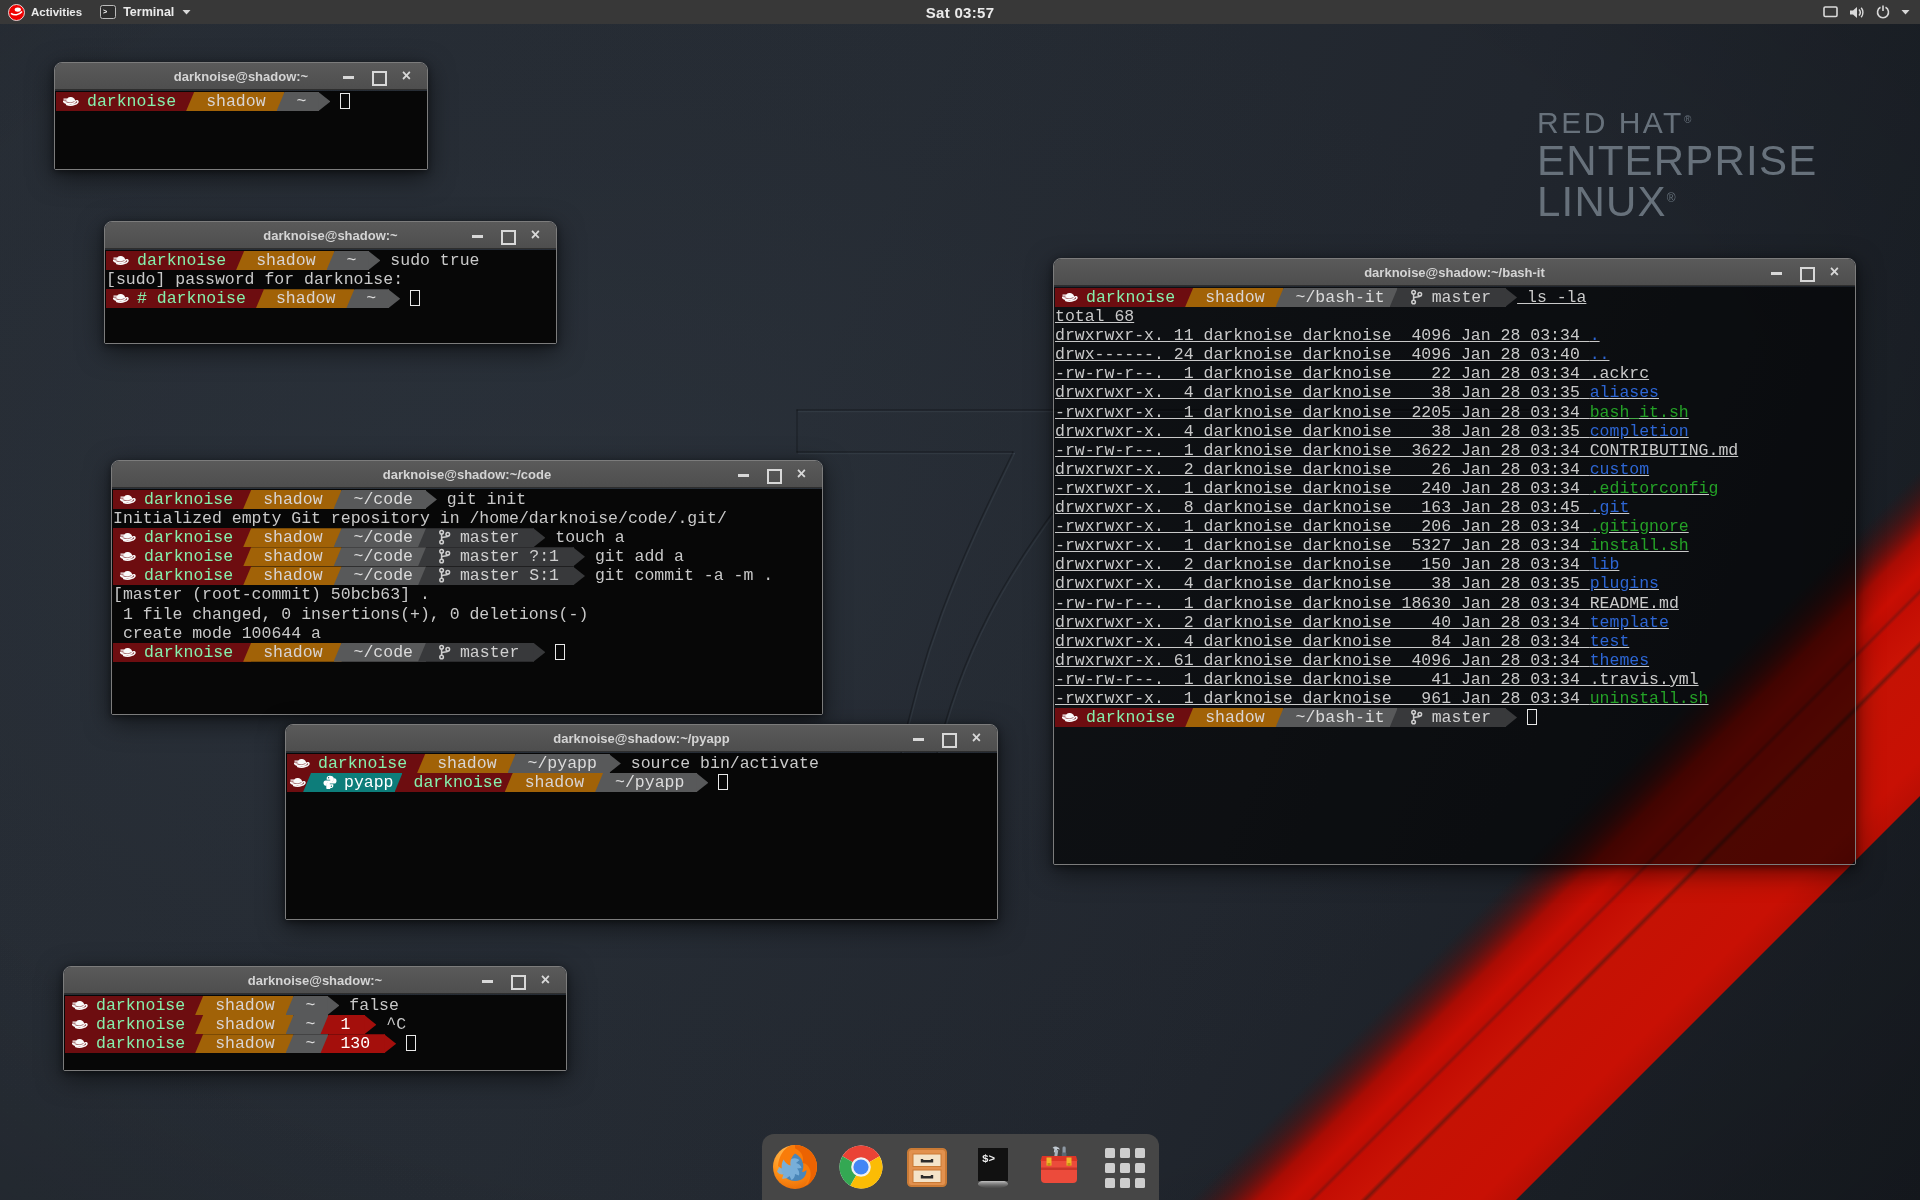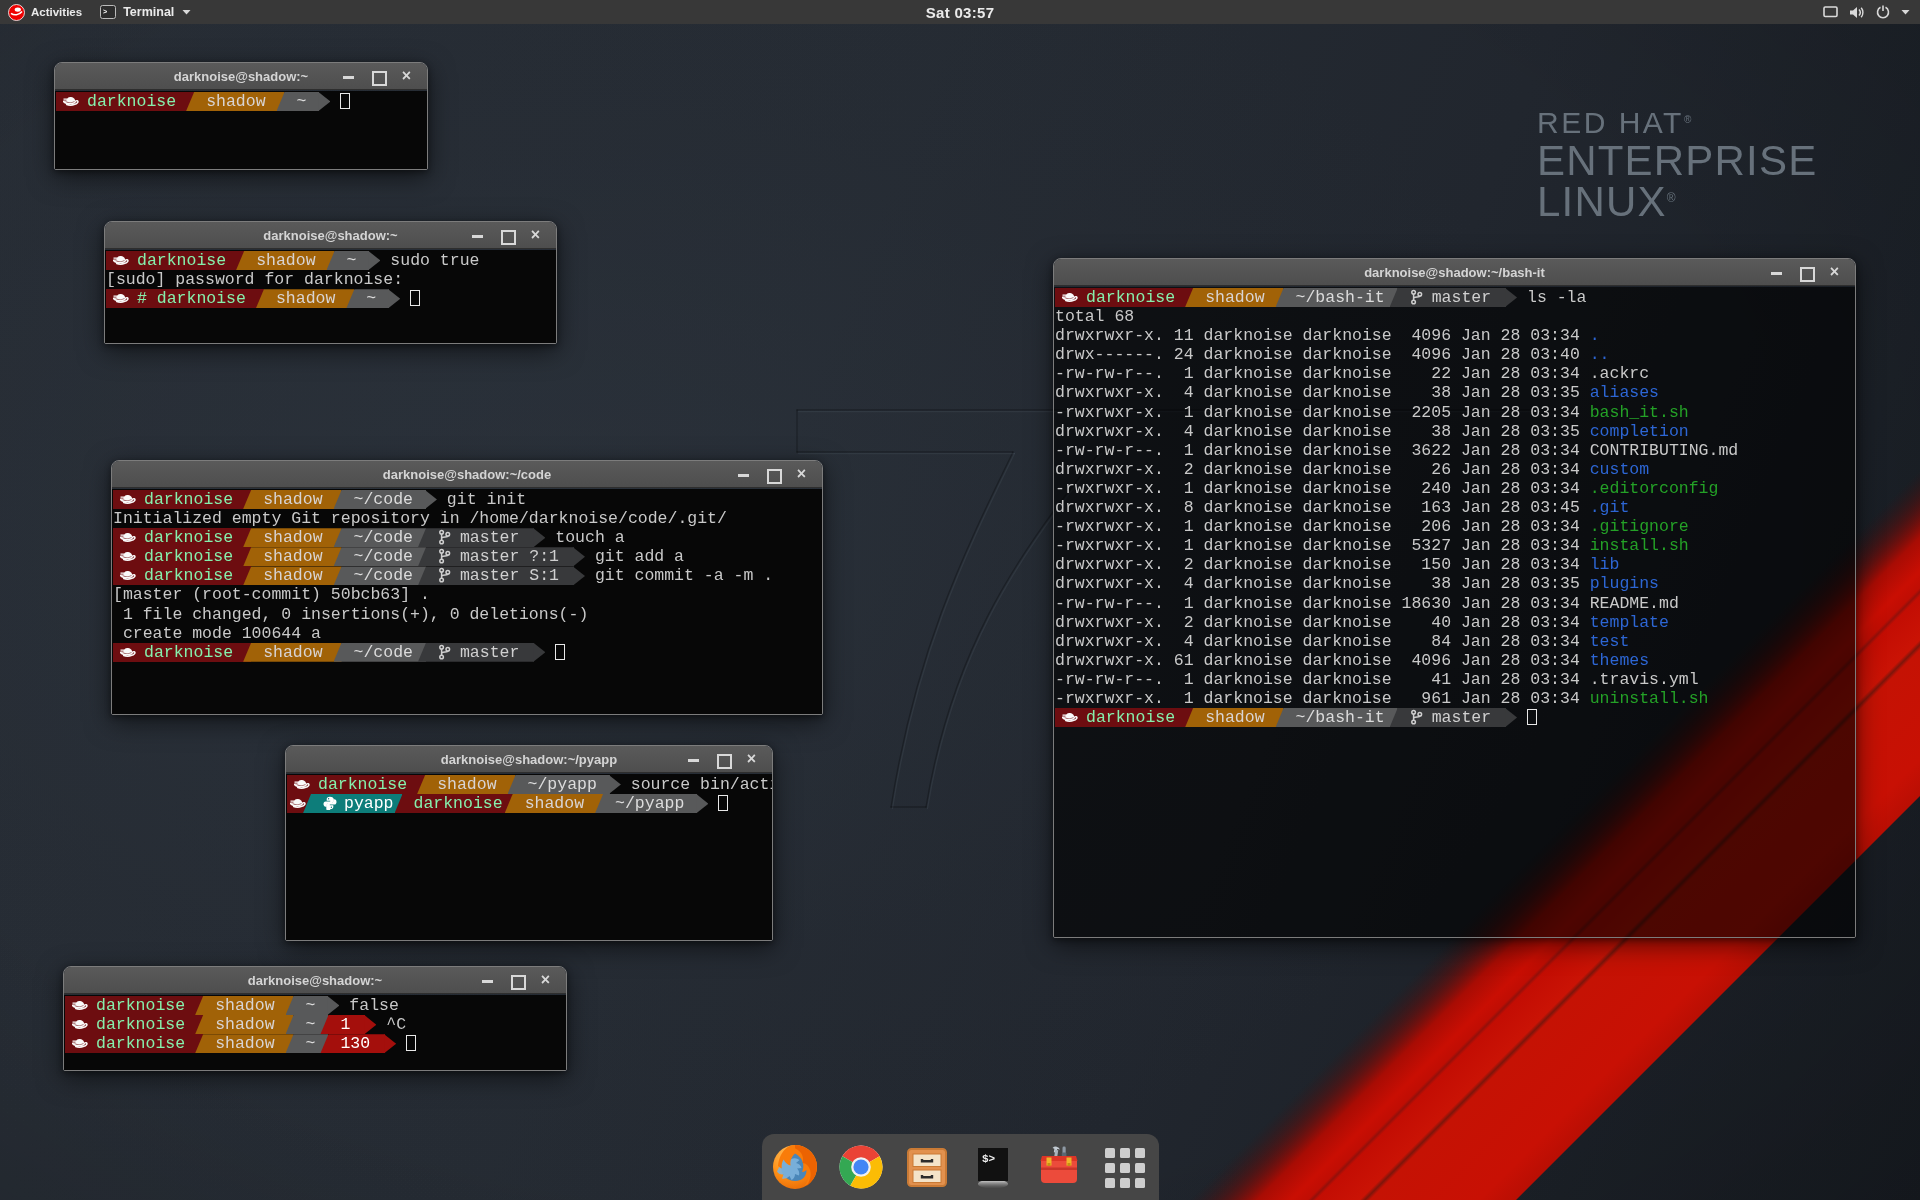--- a/index.html
+++ b/index.html
@@ -31,21 +31,21 @@
 
 .win { position:absolute; border:1px solid #7c7c7c; border-radius:8px 8px 2px 2px;
   box-shadow: 0 7px 26px rgba(0,0,0,0.55), 0 2px 6px rgba(0,0,0,0.45); }
 .tbar { height:27px; background:linear-gradient(#5a5a5a,#4e4e4e); border-bottom:1px solid #2e2e2e;
   border-radius:7px 7px 0 0; position:relative; display:flex; align-items:center; justify-content:center;
   font-family:"Liberation Sans",sans-serif; font-size:13px; font-weight:bold; color:#d4d4d4; }
 .tbtns { position:absolute; right:6px; top:0; height:27px; display:flex; align-items:center; color:#d8d8d8; }
 .tbtn { width:29px; height:27px; position:relative; display:inline-block; text-align:center; font-weight:normal; font-family:"Liberation Sans",sans-serif; }
 .term { position:absolute; left:0; top:28px; right:0; bottom:0; background:#070707; overflow:hidden;
   font-family:"Liberation Mono",monospace; font-size:16.5px; color:#c9c9c9; padding:1px 0 0 1px; }
-.trans .term { background:rgba(0,0,0,0.61); }
+.trans .term { background:rgba(0,0,0,0.61);text-decoration:underline; }
 .row { height:19.1px; line-height:19.1px; white-space:pre; position:relative; }
 
 
 .seg { display:inline-block; height:19.1px; vertical-align:top; padding:0 13px; }
 .seg+.seg { margin-left:-8px; clip-path:polygon(8px 0,100% 0,100% 100%,0 100%); padding-left:20px; }
 .s-hat { background:#6d0d10; color:#fff; padding:0 5px 0 3px; }
 .s-user { background:#6d0d10; color:#86efac; padding-left:7px; padding-right:18px; }
 .seg+.s-user { padding-left:19px; padding-right:10px; }
 .s-host { background:#a16207; color:#d8d4d4; padding-left:28px; padding-right:19px; }
 .s-path { background:#58595a; color:#dcdcdc; }
@@ -201,21 +201,21 @@
     <div class="row"> 1 file changed, 0 insertions(+), 0 deletions(-)</div>
     <div class="row"> create mode 100644 a</div>
     <div class="row"><span class="seg s-user"><svg class="hatico">
             <use href="#hat"></use>
           </svg>darknoise</span><span class="seg s-host">shadow</span><span class="seg s-path">~/code</span><span class="seg s-git"><svg class="gitico">
             <use href="#gitbr"></use>
           </svg>master</span><span class="tip git"></span><span class="cur"></span></div>
   </div>
 </div>
 
-<div class="win" style="left:285px;top:745px;width:488px;height:196px;">
+<div class="win" style="left:285px;top:724px;width:713px;height:196px;">
   <div class="tbar">darknoise@shadow:~/pyapp<div class="tbtns">
         <span class="tbtn b-min"></span>
         <span class="tbtn b-max"></span>
         <span class="tbtn b-x">×</span>
       </div></div>
   <div class="term">
     <div class="row"><span class="seg s-user"><svg class="hatico">
             <use href="#hat"></use>
           </svg>darknoise</span><span class="seg s-host">shadow</span><span class="seg s-path">~/pyapp</span><span class="tip gray"></span> source bin/activate</div>
     <div class="row"><span class="seg s-hat"><svg class="hatico" style="margin-right:0">
@@ -238,21 +238,21 @@
           </svg>darknoise</span><span class="seg s-host">shadow</span><span class="seg s-path">~</span><span class="tip gray"></span> false</div>
     <div class="row"><span class="seg s-user"><svg class="hatico">
             <use href="#hat"></use>
           </svg>darknoise</span><span class="seg s-host">shadow</span><span class="seg s-path">~</span><span class="seg s-err">1</span><span class="tip red"></span> ^C</div>
     <div class="row"><span class="seg s-user"><svg class="hatico">
             <use href="#hat"></use>
           </svg>darknoise</span><span class="seg s-host">shadow</span><span class="seg s-path">~</span><span class="seg s-err">130</span><span class="tip red"></span><span class="cur"></span></div>
   </div>
 </div>
 
-<div class="win trans" style="left:1053px;top:258px;width:803px;height:680px;">
+<div class="win trans" style="left:1053px;top:258px;width:803px;height:607px;">
   <div class="tbar">darknoise@shadow:~/bash-it<div class="tbtns">
         <span class="tbtn b-min"></span>
         <span class="tbtn b-max"></span>
         <span class="tbtn b-x">×</span>
       </div></div>
   <div class="term">
     <div class="row"><span class="seg s-user"><svg class="hatico">
             <use href="#hat"></use>
           </svg>darknoise</span><span class="seg s-host">shadow</span><span class="seg s-path">~/bash-it</span><span class="seg s-git"><svg class="gitico">
             <use href="#gitbr"></use>

